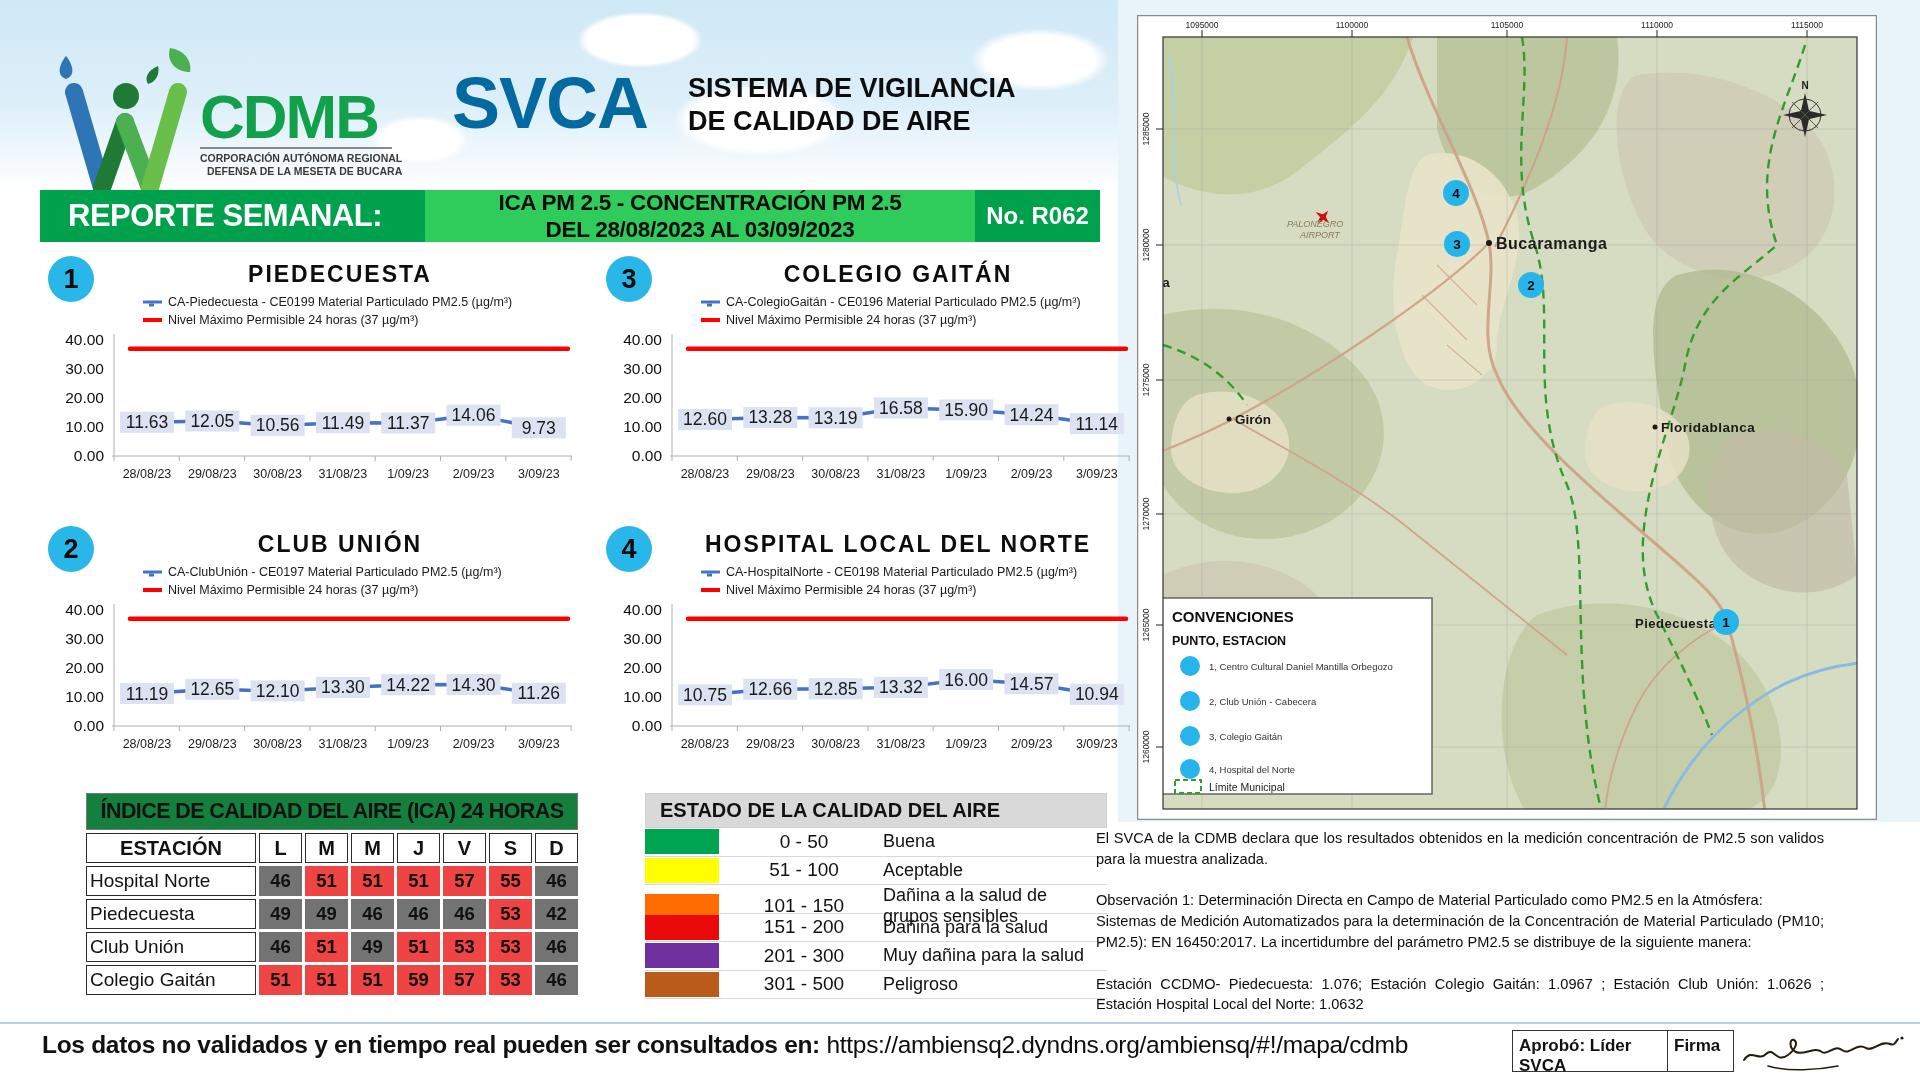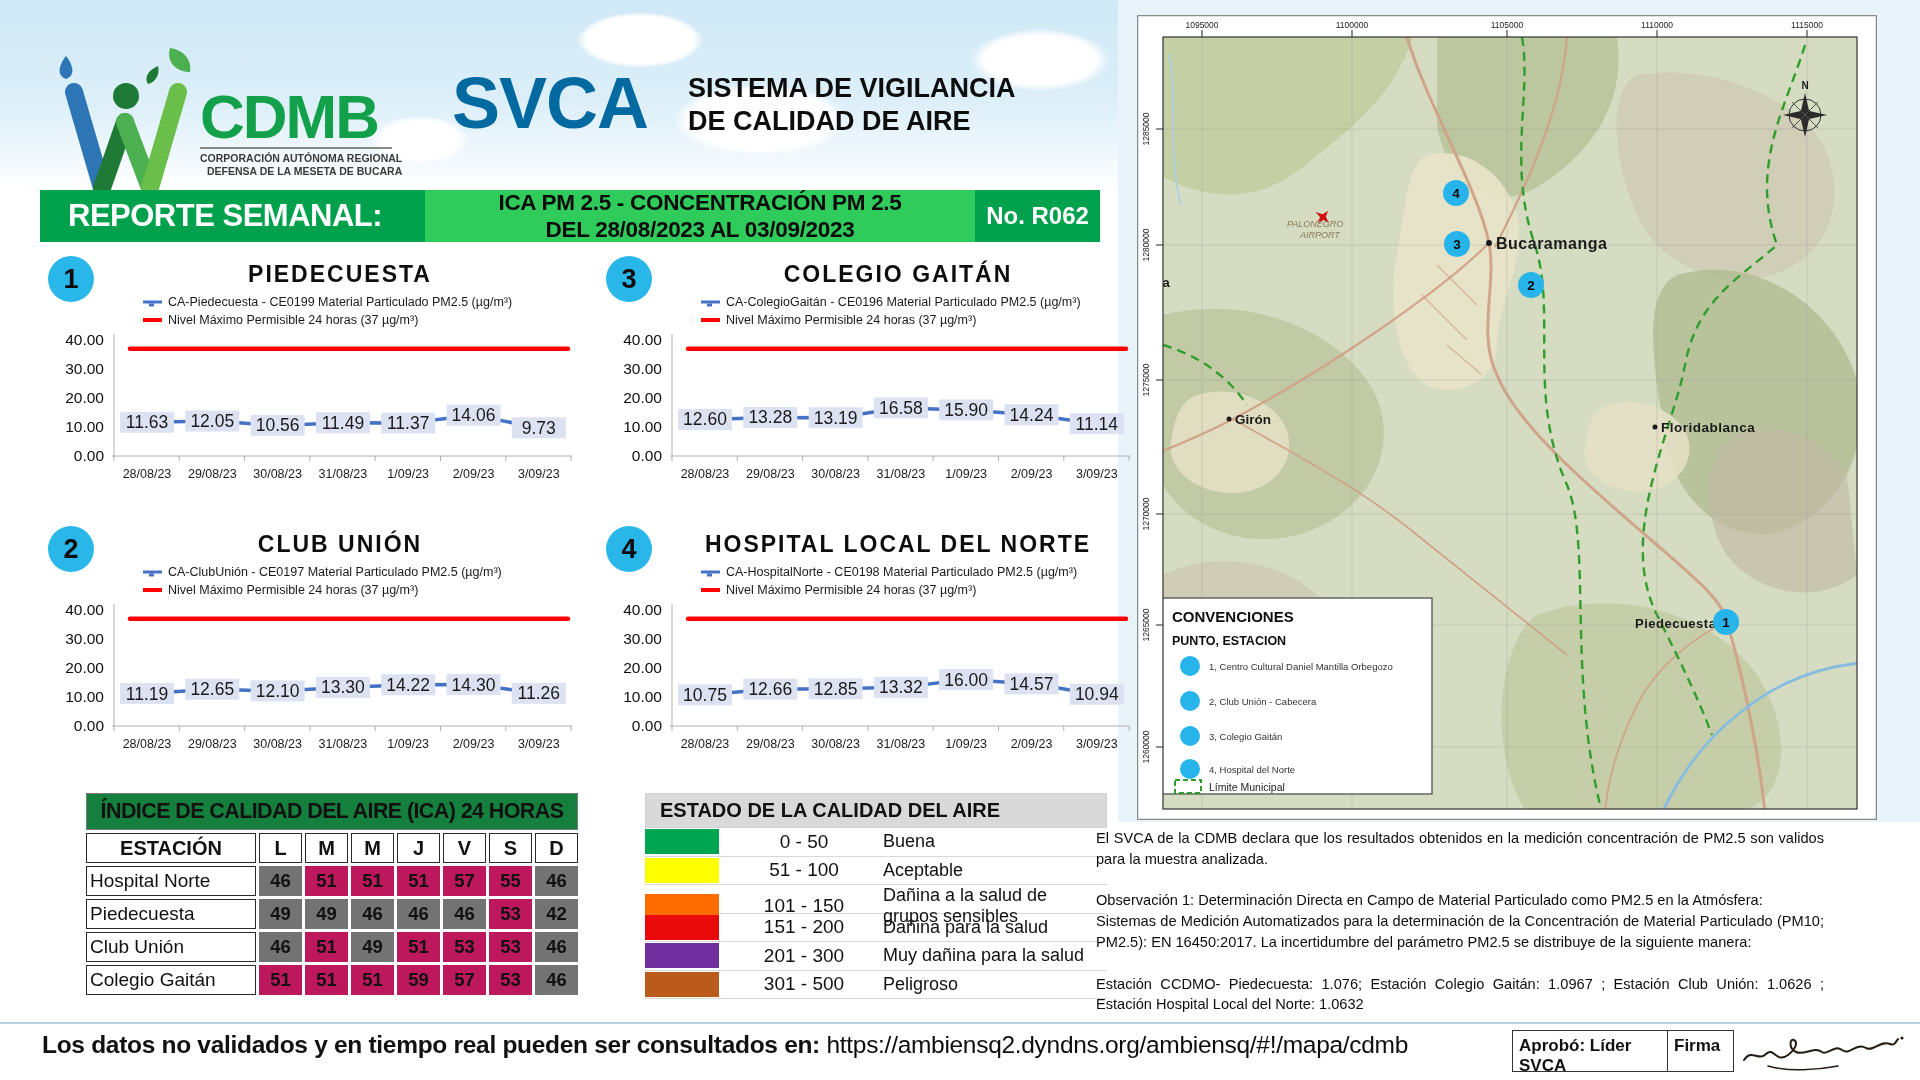--- a/index.html
+++ b/index.html
@@ -36,21 +36,21 @@
   
   .ica{position:absolute;left:86px;top:793px;width:492px;}
   .ica-title{background:#15803d;border:1px solid #7a7a7a;font-weight:bold;font-size:21.5px;letter-spacing:-0.6px;
       text-align:center;padding:5px 0;margin-bottom:3px;}
   .ica-grid{display:grid;grid-template-columns:170px repeat(7,1fr);gap:3px;}
   .ica-cell{background:#fff;border:1px solid #2b2b2b;font-size:19px;display:flex;align-items:center;height:30px;box-sizing:border-box;}
   .ica-cell.head{font-weight:bold;font-size:20px;justify-content:center;}
   .ica-cell.station{padding-left:3px;font-size:19px;border:1px solid #2b2b2b;}
   .ica-cell.val{border:none;justify-content:center;font-weight:600;font-size:18.5px;}
   .ica-cell.green{background:#737373;}
-  .ica-cell.yellow{background:#be185d;}
+  .ica-cell.yellow{background:#ef4444;}
   
   .estado{position:absolute;left:645px;top:793px;width:462px;}
   .estado-title{background:#D9D9D9;font-weight:bold;font-size:20px;padding:5px 14px;border:1px solid #cfcfcf;}
   .estado-row{display:grid;grid-template-columns:80px 158px 1fr;align-items:center;height:27.5px;border-bottom:1px solid #d8d8d8;}
   .estado-swatch{height:25px;width:74px;}
   .estado-range{text-align:center;font-size:19px;}
   .estado-label{font-size:18px;}
   
   .map-panel{position:absolute;left:1137px;top:15px;width:740px;height:805px;}
   

